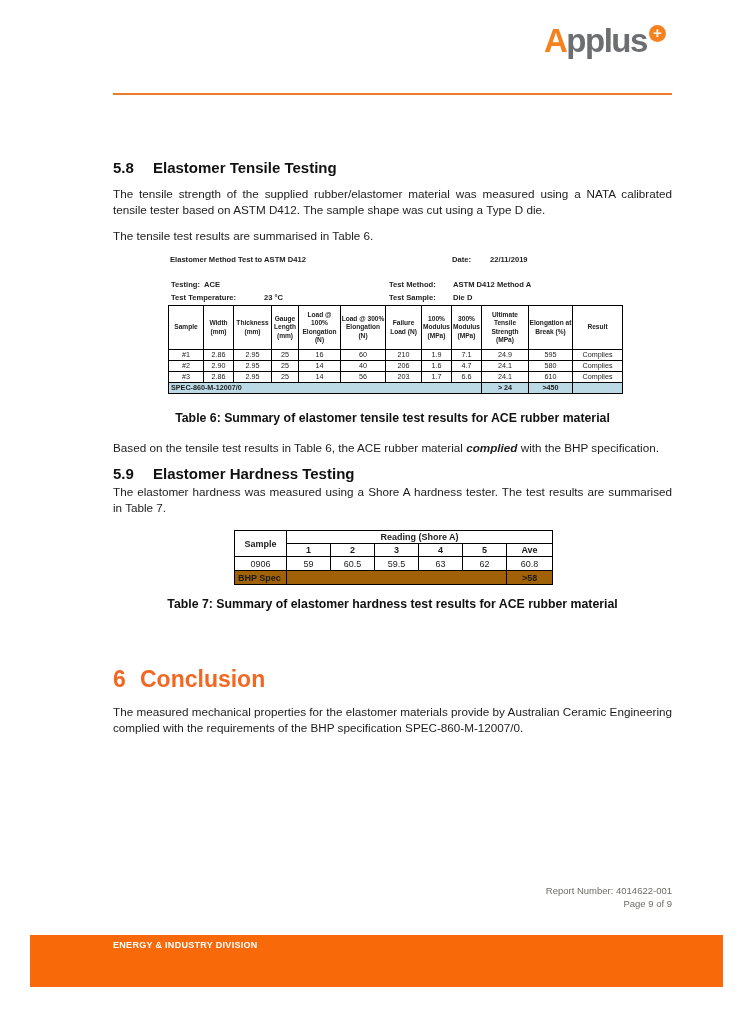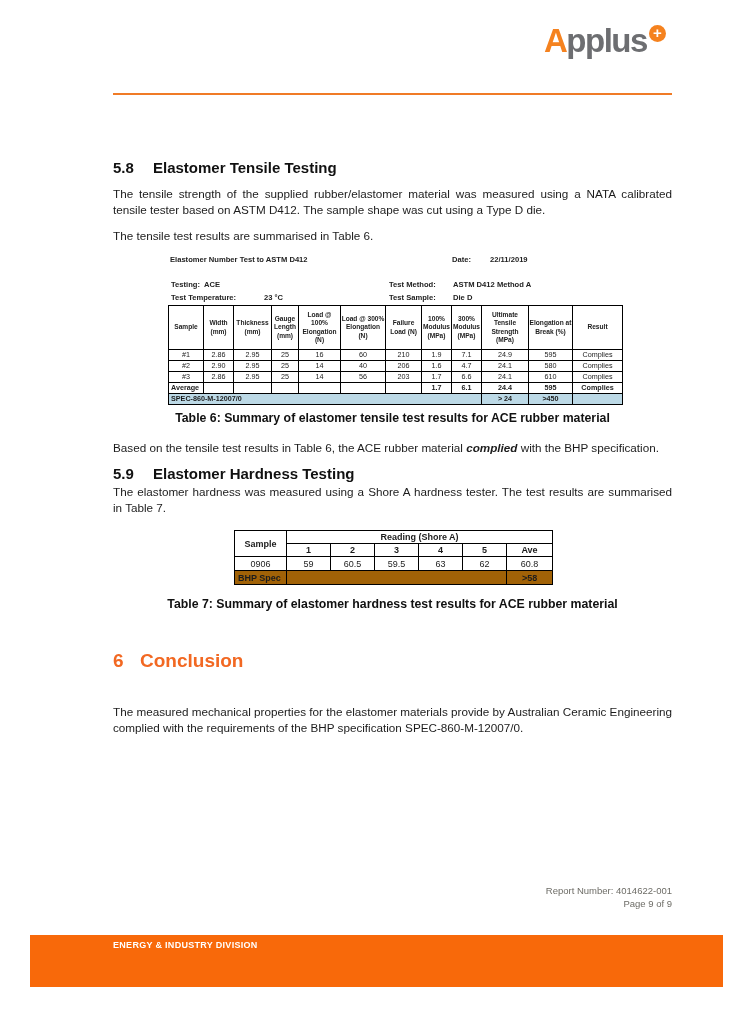--- a/index.html
+++ b/index.html
@@ -18,21 +18,21 @@
     display:inline-block; width:17px; height:17px; border-radius:50%;
     background:#F5821F; color:#fff; font-size:15px; line-height:16px;
     text-align:center; vertical-align:top; margin:3px 0 0 2px; letter-spacing:0;
     font-weight:bold;
   }
   .rule { position:absolute; left:113px; top:93px; width:559px; height:2px; background:#F07B26; }
 
   
   .sec-h { position:absolute; left:113px; font-weight:bold; font-size:15px; color:#111; white-space:nowrap; }
   .sec-h .num { display:inline-block; width:40px; }
-  .concl-h { position:absolute; left:113px; top:650px; font-weight:bold; font-size:19px; color:#F26822; white-space:nowrap; }
+  .concl-h { position:absolute; left:113px; top:666px; font-weight:bold; font-size:23px; color:#F26822; white-space:nowrap; }
   .concl-h .num { display:inline-block; width:27px; }
   .para { position:absolute; left:113px; width:559px; font-size:11.7px; line-height:15.5px; text-align:justify; color:#1c1c1c; }
   .para .em { font-weight:bold; font-style:italic; }
   .caption { position:absolute; left:113px; width:559px; text-align:center; font-weight:bold; font-size:12.3px; color:#111; }
 
   
   .sheet { position:absolute; left:168px; top:252px; width:456px; height:52px; font-size:7.6px; font-weight:bold; color:#222; }
   .sheet span { position:absolute; white-space:nowrap; }
 
   
@@ -71,21 +71,21 @@
   </div>
   <div class="rule"></div>
 
   <div class="sec-h" style="top:159px;">
     <span class="num">5.8</span><span>Elastomer Tensile Testing</span>
   </div>
   <div class="para" style="top:186px;">The tensile strength of the supplied rubber/elastomer material was measured using a NATA calibrated tensile tester based on ASTM D412. The sample shape was cut using a Type D die.</div>
   <div class="para" style="top:228px;">The tensile test results are summarised in Table 6.</div>
 
   <div class="sheet">
-    <span style="left:2px;top:3px;">Elastomer Number Test to ASTM D412</span>
+    <span style="left:2px;top:3px;">Elastomer Method Test to ASTM D412</span>
     <span style="left:284px;top:3px;">Date:</span>
     <span style="left:322px;top:3px;">22/11/2019</span>
     <span style="left:3px;top:28px;">Testing:</span>
     <span style="left:36px;top:28px;">ACE</span>
     <span style="left:221px;top:28px;">Test Method:</span>
     <span style="left:285px;top:28px;">ASTM D412 Method A</span>
     <span style="left:3px;top:41px;">Test Temperature:</span>
     <span style="left:96px;top:41px;">23 °C</span>
     <span style="left:221px;top:41px;">Test Sample:</span>
     <span style="left:285px;top:41px;">Die D</span>
@@ -156,34 +156,20 @@
       <td>25</td>
       <td>14</td>
       <td>56</td>
       <td>203</td>
       <td>1.7</td>
       <td>6.6</td>
       <td>24.1</td>
       <td>610</td>
       <td>Complies</td>
     </tr>
-    <tr class="avg">
-      <td>Average</td>
-      <td></td>
-      <td></td>
-      <td></td>
-      <td></td>
-      <td></td>
-      <td></td>
-      <td>1.7</td>
-      <td>6.1</td>
-      <td>24.4</td>
-      <td>595</td>
-      <td>Complies</td>
-    </tr>
     <tr class="spec">
       <td class="lbl" colspan="9">SPEC-860-M-12007/0</td>
       <td>&gt; 24</td>
       <td>&gt;450</td>
       <td></td>
     </tr>
   </tbody>
     </table>
 
   <div class="caption" style="top:411px;">Table 6: Summary of elastomer tensile test results for ACE rubber material</div>

